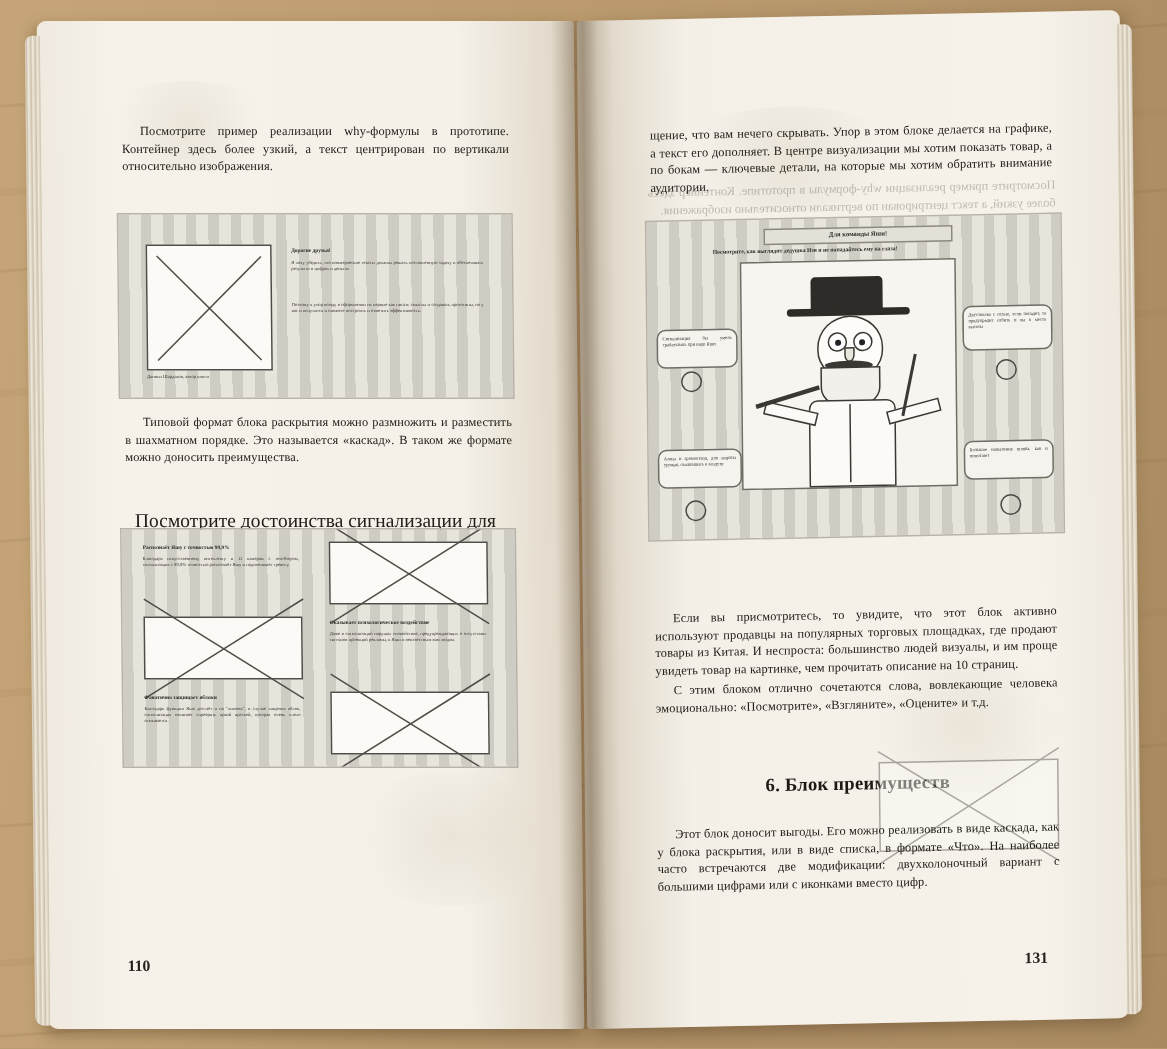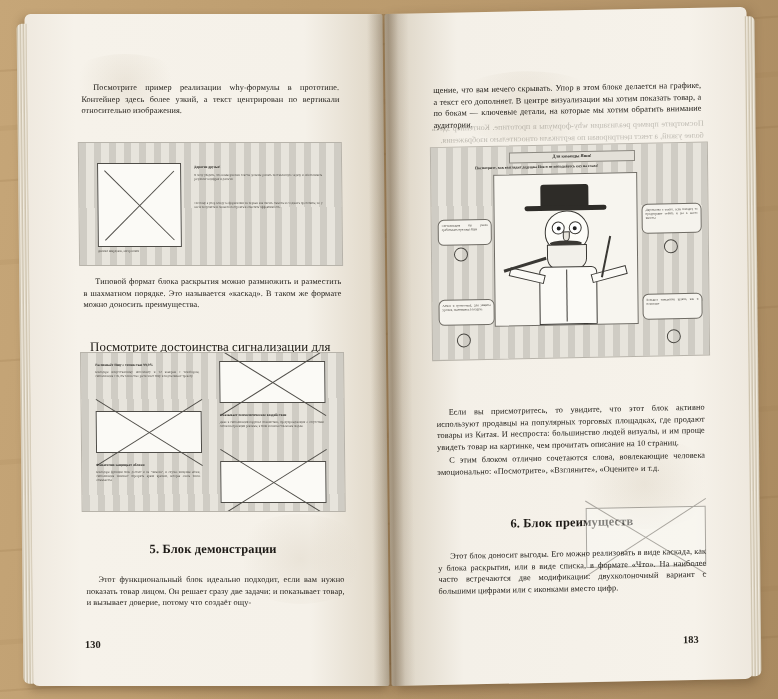--- a/index.html
+++ b/index.html
@@ -268,27 +268,23 @@
 
           <div class="xbox" style="left:14px; top:58px; width:104px; height:40px;"></div>
           <div class="microcap" style="left:138px; top:60px;">Оказывает психологическое воздействие</div>
           <div class="microtext" style="left:138px; top:67px; width:104px;">Даже в сигнализаций нарушал спокойствие, предупреждающих о отсутствии сигналов проекций рекламы, к Яши и неизвестным вам людям.</div>
 
           <div class="microcap" style="left:14px; top:110px;">Фанатично защищает яблоки</div>
           <div class="microtext" style="left:14px; top:117px; width:104px;">Благодаря функции Яша достаёт и на "лимона", и случае хищения яблок, сигнализация начинает спреерить яркой краской, которая очень плохо отмывается.</div>
           <div class="xbox" style="left:138px; top:108px; width:104px; height:40px;"></div>
         </div>
 
-        <div class="heading" style="position:absolute; left:52px; top:528px; width:262px;">5. Блок демонстрации</div>
-
-        <div class="col" style="left:56px; top:560px; width:258px;">
-          <p>Этот функциональный блок идеально подходит, если вам нужно показать товар лицом. Он решает сразу две задачи: и показывает товар, и вызывает доверие, потому что создаёт ощу-</p>
-        </div>
-
-        <div class="folio" style="left:54px; top:625px;">130</div>
+
+
+        <div class="folio" style="left:54px; top:625px;">110</div>
       </div>
     </div>
 
     <div class="page right">
       <div class="content">
 
         <div class="blotch" style="left:60px; top:60px; width:160px; height:70px;"></div>
         <div class="blotch" style="left:180px; top:430px; width:150px; height:90px;"></div>
 
         <div class="col" style="left:48px; top:72px; width:268px;">
@@ -363,19 +359,19 @@
         </div>
 
         <div class="heading" style="position:absolute; left:44px; top:505px; width:276px;">6. Блок преимуществ</div>
 
         <div class="xbox" style="left:196px; top:498px; width:118px; height:58px; opacity:0.45;"></div>
 
         <div class="col" style="left:48px; top:538px; width:268px;">
           <p>Этот блок доносит выгоды. Его можно реализовать в виде каскада, как у блока раскрытия, или в виде списка, в формате «Что». На наиболее часто встречаются две модификации: двухколоночный вариант с большими цифрами или с иконками вместо цифр.</p>
         </div>
 
-        <div class="folio" style="left:292px; top:626px;">183</div>
+        <div class="folio" style="left:292px; top:626px;">131</div>
       </div>
     </div>
 
     <div id="gutter"></div>
   </div>
 </div>
 
 </body></html>

